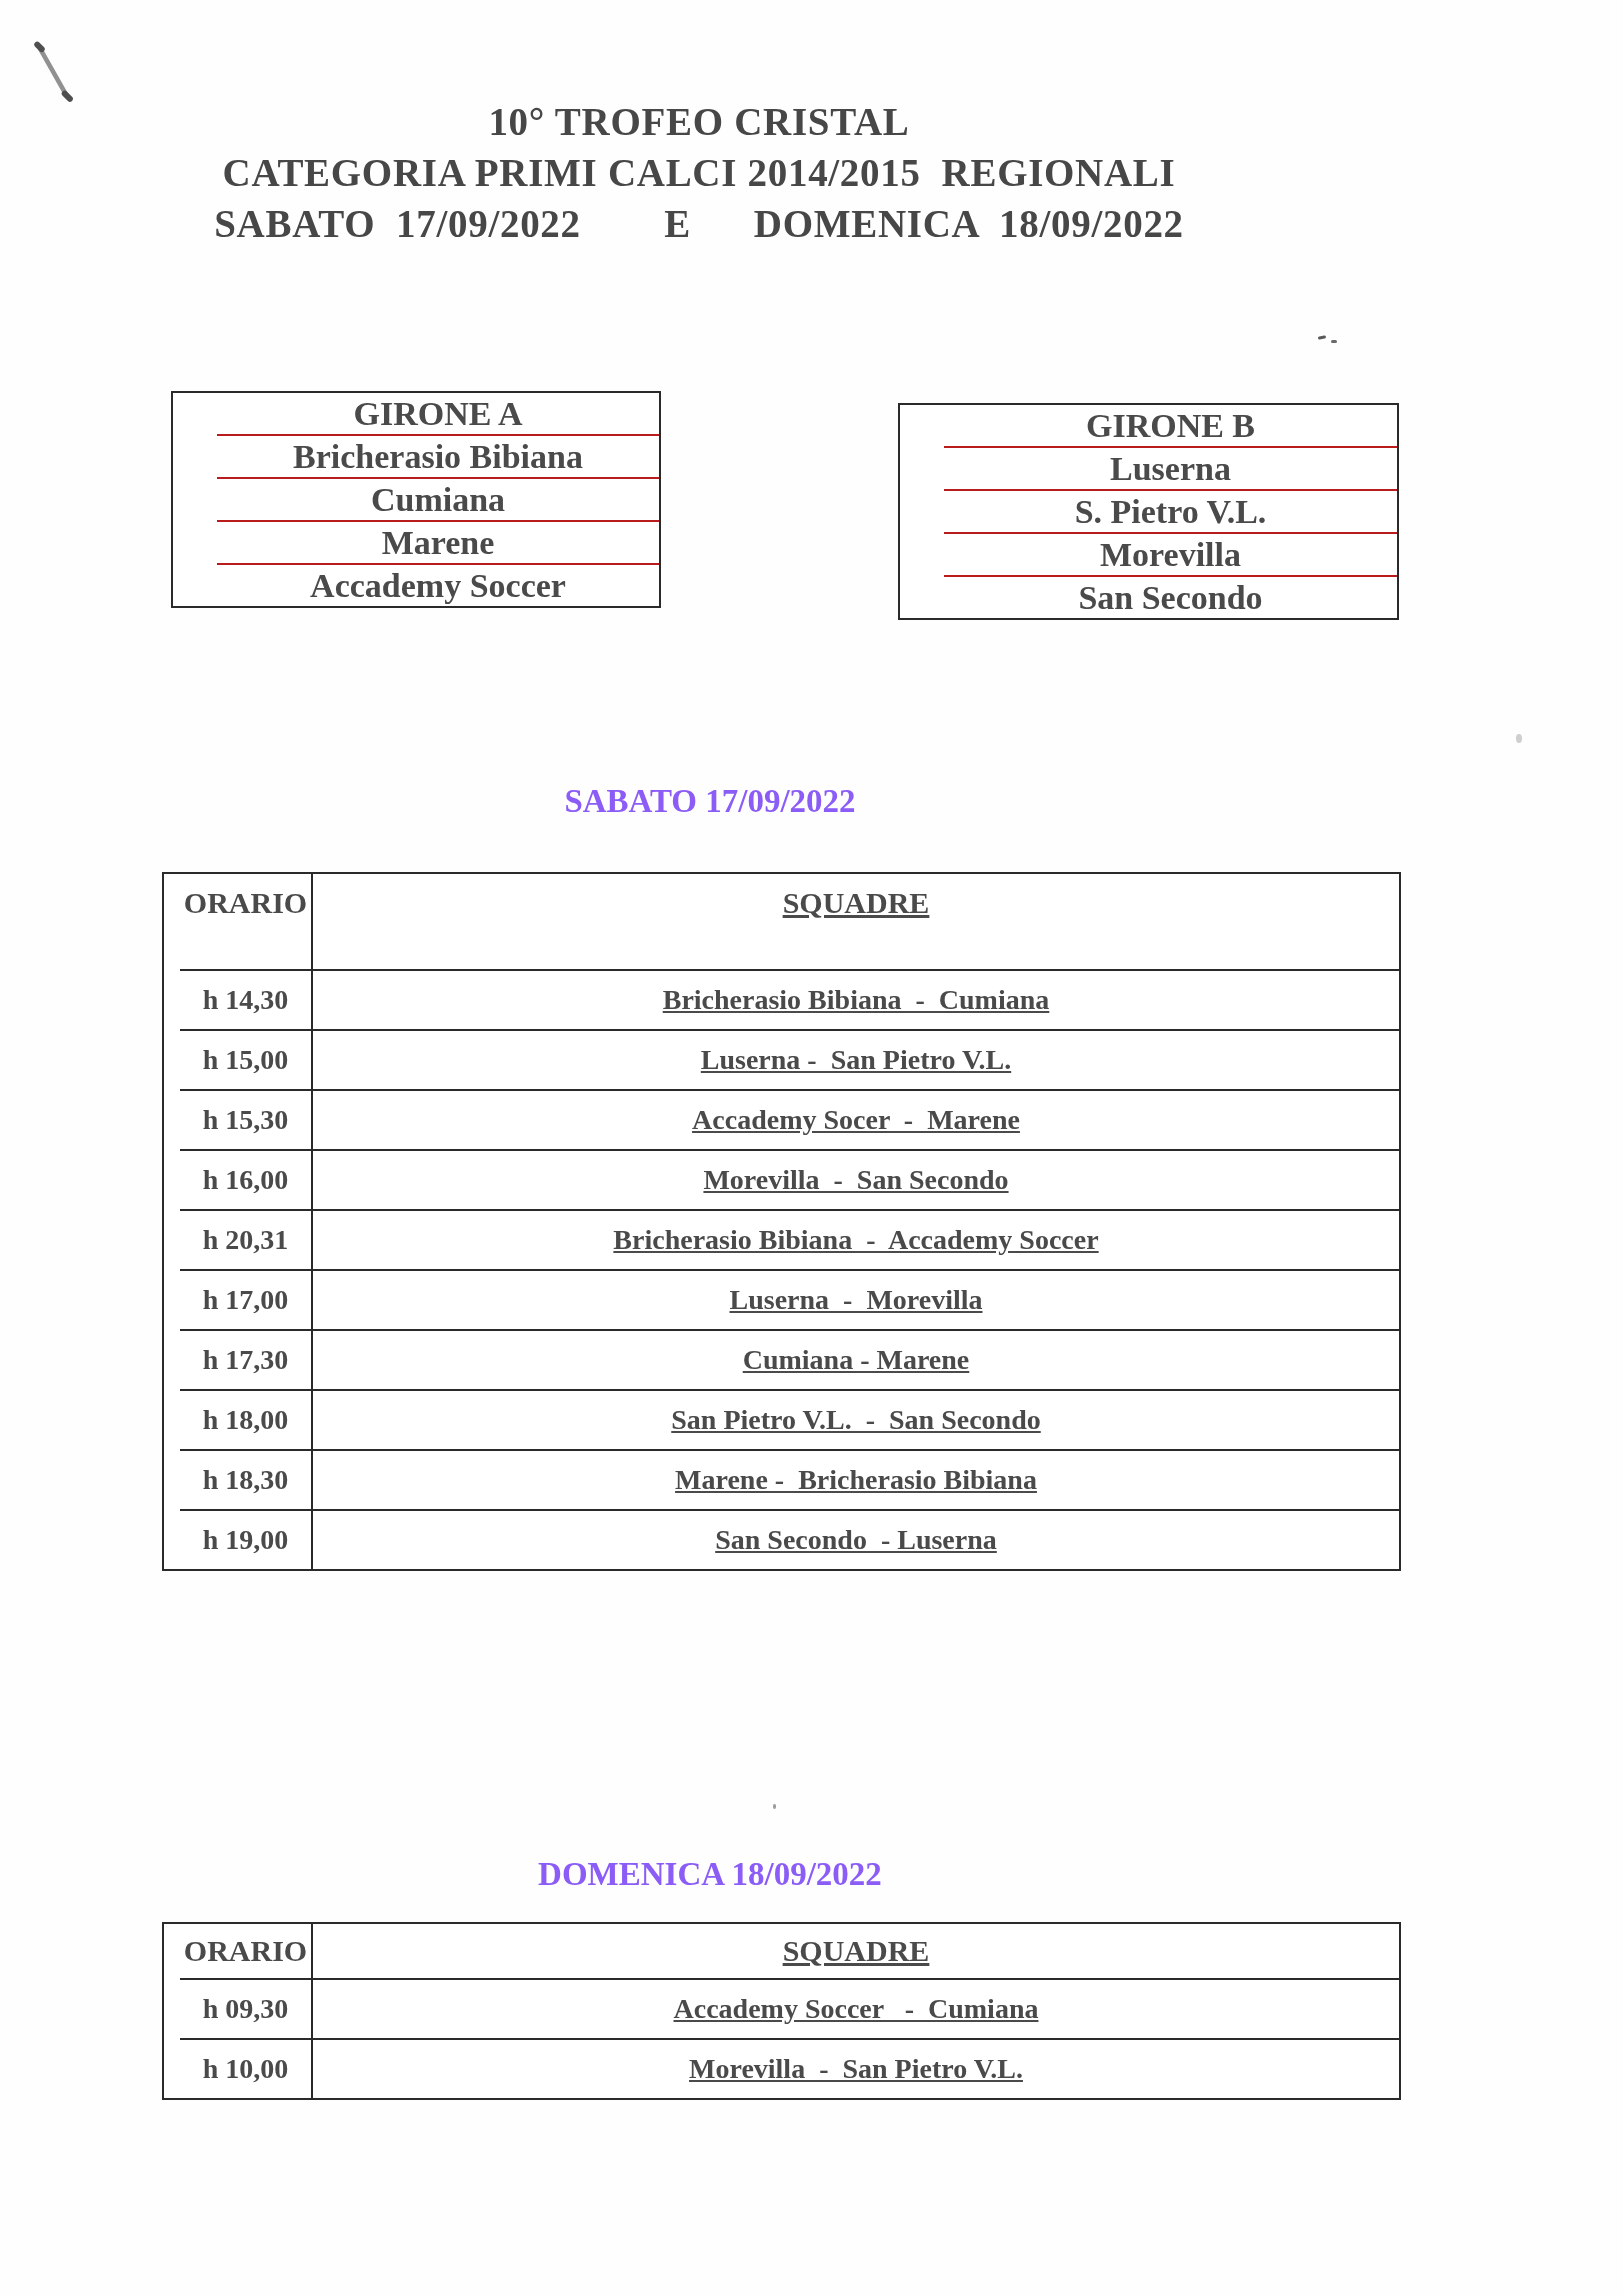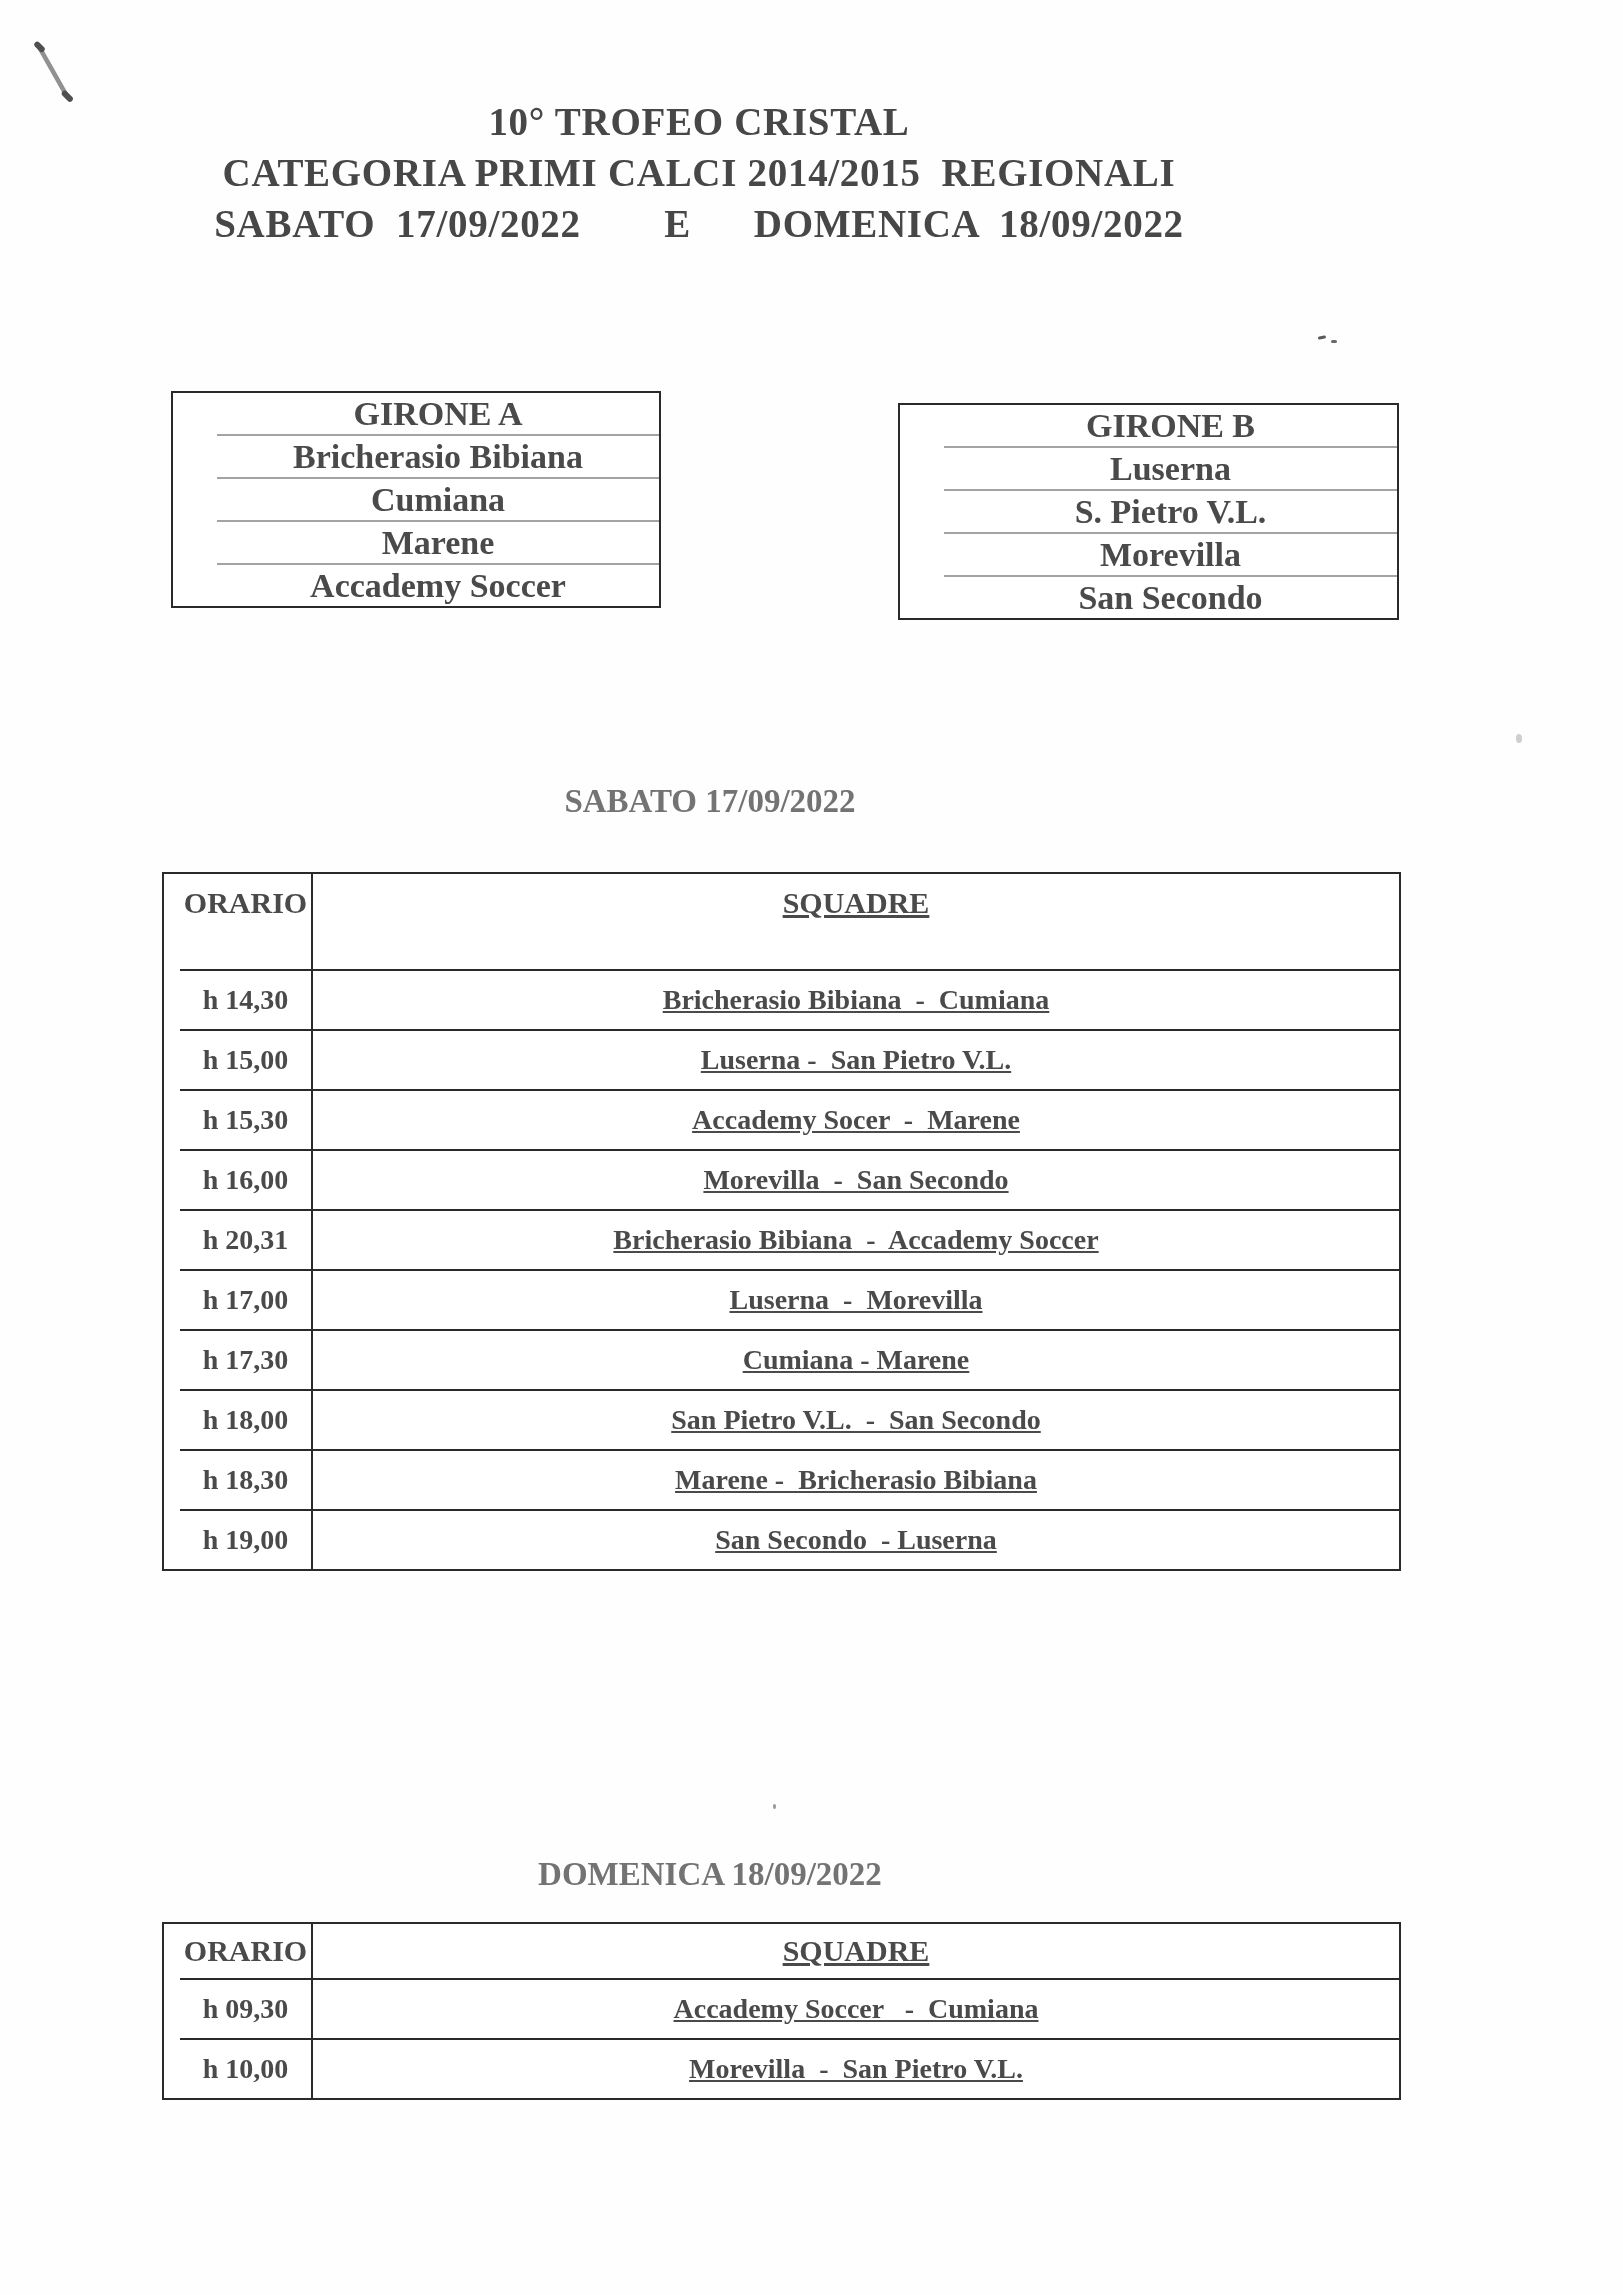--- a/index.html
+++ b/index.html
@@ -50,38 +50,38 @@
     position: absolute;
     border: 2.6px solid #2a2a2a;
     background: #fff;
     padding-left: 44px;
   }
   .grow {
     height: 41px;
     display: flex;
     align-items: center;
     justify-content: center;
-    border-top: 2px solid #a3a3a3;
+    border-top: 2px solid #b91c1c;
     font-size: 34px;
     white-space: pre;
     color: #4a4a4a;
   }
   .grow:first-child { border-top: none; }
   #girone-a { left: 171px; top: 391px; width: 442px; }
   #girone-b { left: 898px; top: 403px; width: 453px; }
 
   
   .section-heading {
     position: absolute;
     left: 0;
     width: 1420px;
     text-align: center;
     font-size: 33px;
     white-space: pre;
-    color: #737373;
+    color: #8b5cf6;
   }
   #sabato-heading { top: 783px; }
   #domenica-heading { top: 1856px; }
 
   
   .sched {
     position: absolute;
     left: 162px;
     width: 1239px;
     border: 2.6px solid #2a2a2a;

